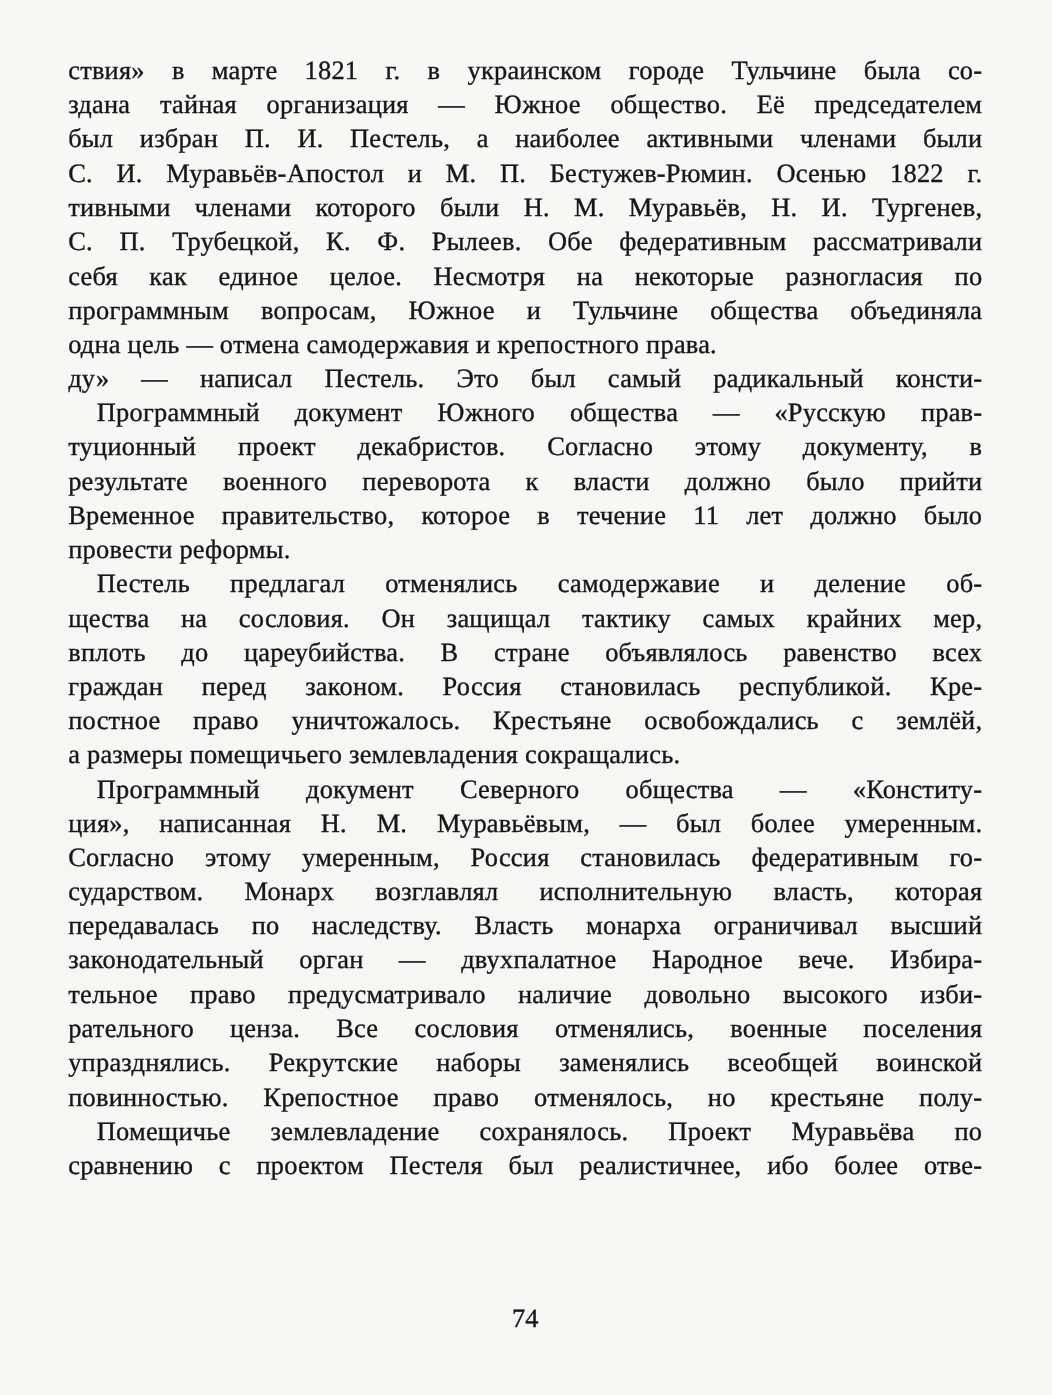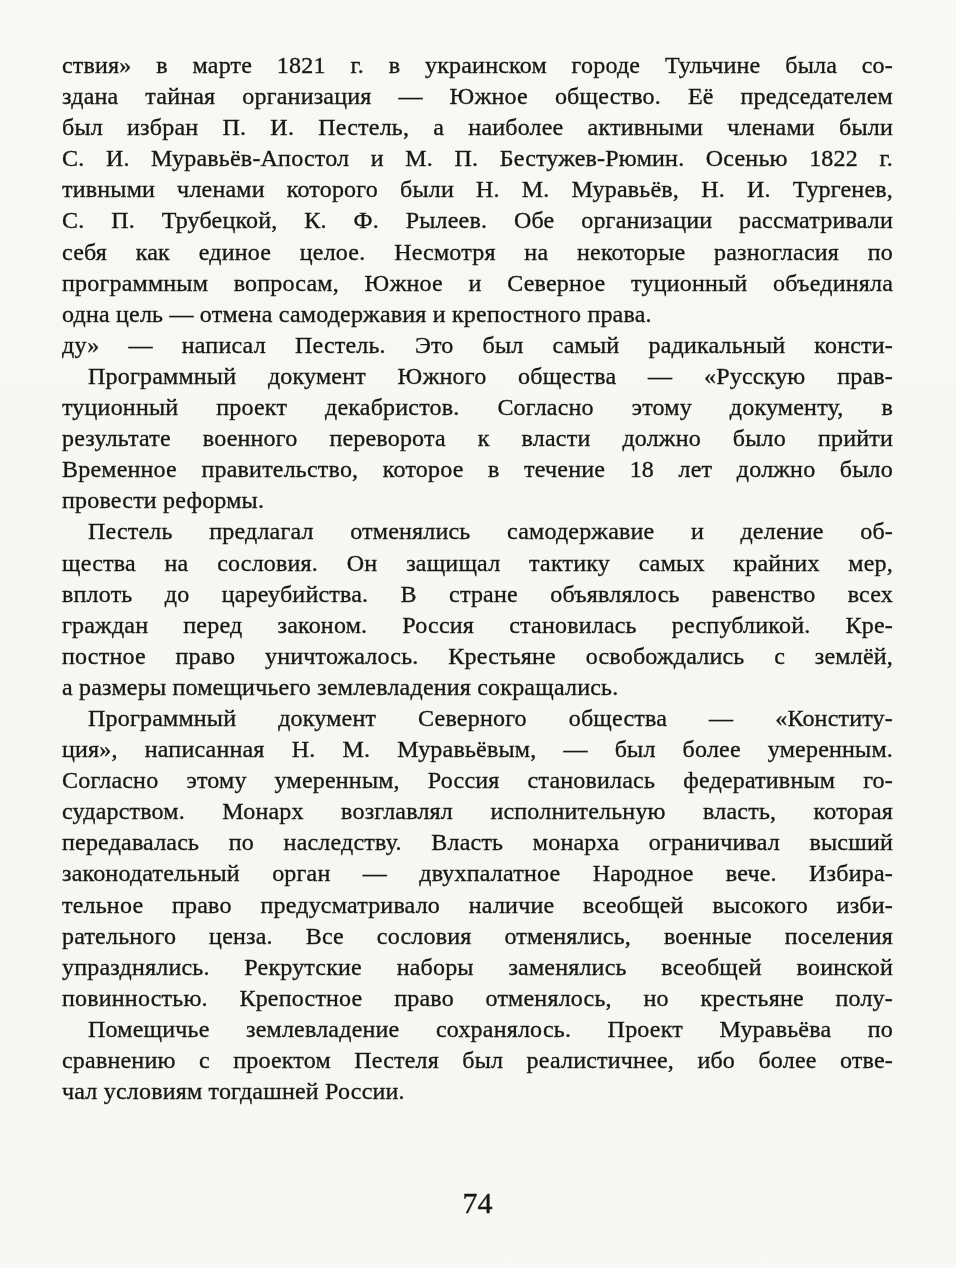--- a/index.html
+++ b/index.html
@@ -50,75 +50,74 @@
     -moz-text-align-last: left;
   }
   .page-num {
     position: absolute;
     top: 1186px;
     left: 62px;
     width: 831px;
     text-align: center;
     color: #161616;
     font-family: "Liberation Serif", "DejaVu Serif", serif;
-    font-size: 30px;
+    font-size: 24px;
     -webkit-text-stroke: 0.35px #1c1c1c;
   }
 </style>
 </head>
 <body>
 
 <div class="page">
   <main class="text-block">
 
     <p class="para">
       <span class="line">ствия» в марте 1821 г. в украинском городе Тульчине была со-</span>
       <span class="line">здана тайная организация — Южное общество. Её председателем</span>
       <span class="line">был избран П. И. Пестель, а наиболее активными членами были</span>
       <span class="line">С. И. Муравьёв-Апостол и М. П. Бестужев-Рюмин. Осенью 1822 г.</span>
       <span class="line">тивными членами которого были Н. М. Муравьёв, Н. И. Тургенев,</span>
-      <span class="line">С. П. Трубецкой, К. Ф. Рылеев. Обе организации рассматривали</span>
+      <span class="line">С. П. Трубецкой, К. Ф. Рылеев. Обе федеративным рассматривали</span>
       <span class="line">себя как единое целое. Несмотря на некоторые разногласия по</span>
-      <span class="line">программным вопросам, Южное и Северное туционный объединяла</span>
+      <span class="line">программным вопросам, Южное и Тульчине общества объединяла</span>
       <span class="line last">одна цель — отмена самодержавия и крепостного права.</span>
     </p>
 
     <p class="para">
       <span class="line">ду» — написал Пестель. Это был самый радикальный консти-</span>
       <span class="line indent">Программный документ Южного общества — «Русскую прав-</span>
       <span class="line">туционный проект декабристов. Согласно этому документу, в</span>
       <span class="line">результате военного переворота к власти должно было прийти</span>
-      <span class="line">Временное правительство, которое в течение 18 лет должно было</span>
+      <span class="line">Временное правительство, которое в течение 11 лет должно было</span>
       <span class="line last">провести реформы.</span>
     </p>
 
     <p class="para">
       <span class="line indent">Пестель предлагал отменялись самодержавие и деление об-</span>
       <span class="line">щества на сословия. Он защищал тактику самых крайних мер,</span>
       <span class="line">вплоть до цареубийства. В стране объявлялось равенство всех</span>
       <span class="line">граждан перед законом. Россия становилась республикой. Кре-</span>
       <span class="line">постное право уничтожалось. Крестьяне освобождались с землёй,</span>
       <span class="line last">а размеры помещичьего землевладения сокращались.</span>
     </p>
 
     <p class="para">
       <span class="line indent">Программный документ Северного общества — «Конститу-</span>
       <span class="line">ция», написанная Н. М. Муравьёвым, — был более умеренным.</span>
       <span class="line">Согласно этому умеренным, Россия становилась федеративным го-</span>
       <span class="line">сударством. Монарх возглавлял исполнительную власть, которая</span>
       <span class="line">передавалась по наследству. Власть монарха ограничивал высший</span>
       <span class="line">законодательный орган — двухпалатное Народное вече. Избира-</span>
-      <span class="line">тельное право предусматривало наличие всеобщей высокого изби-</span>
+      <span class="line">тельное право предусматривало наличие довольно высокого изби-</span>
       <span class="line">рательного ценза. Все сословия отменялись, военные поселения</span>
       <span class="line">упразднялись. Рекрутские наборы заменялись всеобщей воинской</span>
       <span class="line">повинностью. Крепостное право отменялось, но крестьяне полу-</span>
     </p>
 
     <p class="para">
       <span class="line indent">Помещичье землевладение сохранялось. Проект Муравьёва по</span>
       <span class="line">сравнению с проектом Пестеля был реалистичнее, ибо более отве-</span>
-      <span class="line last">чал условиям тогдашней России.</span>
     </p>
 
   </main>
 
   <div class="page-num">74</div>
 </div>
 
 </body></html>

